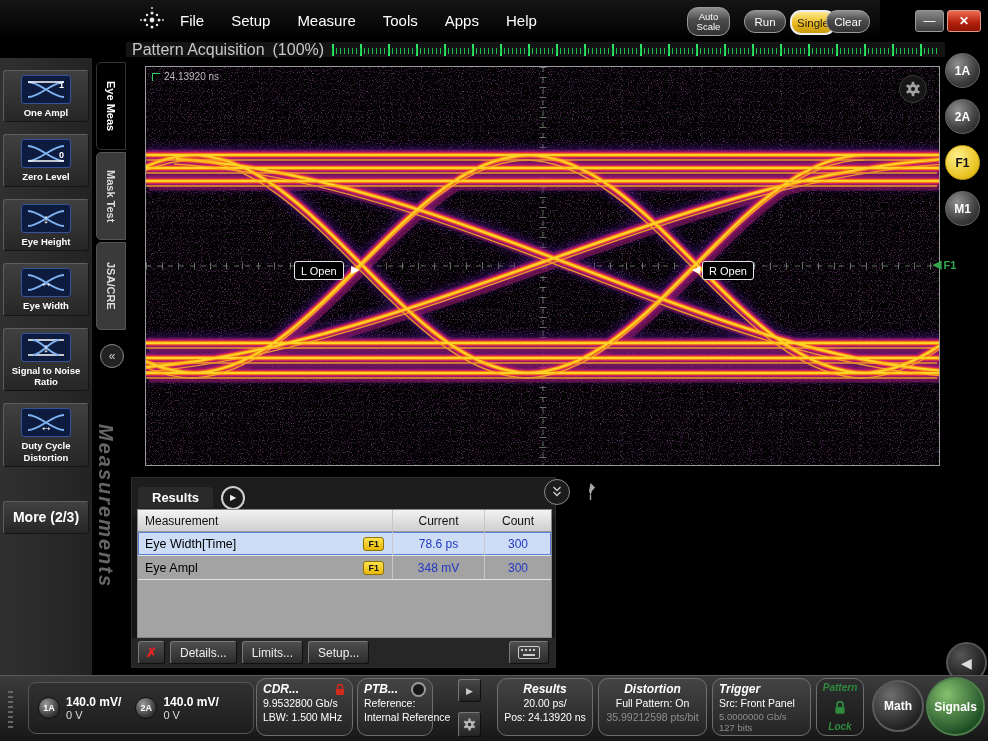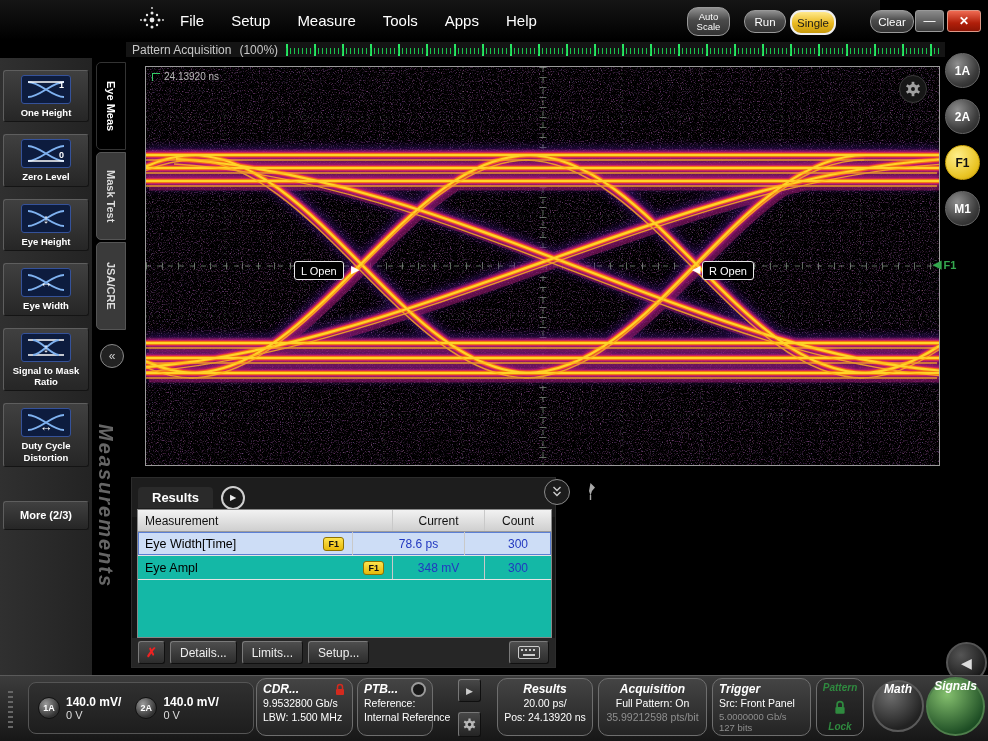--- a/index.html
+++ b/index.html
@@ -22,21 +22,21 @@
   .pill.autos{top:7px;height:27px;font-size:9.5px;line-height:1.05;text-align:center;}
   .pill.single{background:linear-gradient(#ffe98c,#e9b81f 55%,#c79a0e);color:#1a1a1a;border:2px solid #eee;}
   .winbtn{position:absolute;top:10px;height:20px;border-radius:3px;
           display:flex;align-items:center;justify-content:center;font-size:12px;color:#fff;}
   .winmin{background:linear-gradient(#8a8a8a,#3a3a3a);border:1px solid #999;}
   .winclose{background:linear-gradient(#ef6a52,#b01f0a 60%,#8c1404);border:1px solid #d98;font-weight:bold;}
 
   
   .acqbar{position:absolute;left:126px;top:42px;width:819px;height:15px;background:#141414;
           display:flex;align-items:center;gap:8px;padding:0 6px;box-sizing:border-box;}
-  .acqbar .t{color:#c8c8c8;font-size:12px;white-space:nowrap;}
+  .acqbar .t{color:#c8c8c8;font-size:16px;white-space:nowrap;}
   .ruler{flex:1;height:12px;
      background-image:
        repeating-linear-gradient(90deg,rgba(25,205,80,.95) 0 1px,transparent 1px 4px),
        repeating-linear-gradient(90deg,rgba(40,230,100,1) 0 2px,transparent 2px 28px);
      background-size:100% 6px,100% 12px;background-position:0 4px,0 0;background-repeat:no-repeat;}
 
   
   .sidebar{position:absolute;left:0;top:58px;width:92px;height:617px;
            background:linear-gradient(90deg,#303030,#232323);display:flex;flex-direction:column;
            align-items:center;padding-top:12px;gap:12px;box-sizing:border-box;}
@@ -87,24 +87,24 @@
         background:radial-gradient(circle at 35% 30%,#555,#1a1a1a 75%);border:2px solid #555;
         color:#ddd;font-size:14px;display:flex;align-items:center;justify-content:center;cursor:pointer;}
 
   
   .results{position:absolute;left:131px;top:477px;width:425px;height:191px;background:#151515;
         border:1px solid #2c2c2c;box-sizing:border-box;z-index:10;}
   .rhead{height:29px;display:flex;align-items:center;gap:8px;padding:5px 6px;background:#1d1d1d;}
   .rtitle{color:#fff;font-size:13px;font-weight:bold;padding:3px 14px;background:#2a2a2a;border-radius:4px 4px 0 0;}
   .rplay{width:20px;height:20px;border-radius:50%;border:2px solid #cfcfcf;color:#eee;background:#1a1a1a;
         font-size:8px;display:flex;align-items:center;justify-content:center;cursor:pointer;}
-  .rtable{position:absolute;left:5px;top:31px;width:413px;height:127px;background:#14b8a6;border:1px solid #888;}
+  .rtable{position:absolute;left:5px;top:31px;width:413px;height:127px;background:#a3a3a3;border:1px solid #888;}
   .trow{display:flex;align-items:center;height:23px;border-bottom:1px solid #e4e4e4;}
   .trow.head{background:linear-gradient(#f2f2f2,#cfcfcf);border-bottom:1px solid #9a9a9a;height:21px;}
-  .trow.sel{background:#cdddf6;box-shadow:inset 0 0 0 1px #5b7fd4;gap:20px;}
+  .trow.sel{background:#cdddf6;box-shadow:inset 0 0 0 1px #5b7fd4;}
   .cname{flex:1;display:flex;align-items:center;justify-content:space-between;padding:0 8px 0 7px;
         font-size:12.5px;color:#000;border-right:1px solid #c9c9c9;height:100%;box-sizing:border-box;}
   .trow.head .cname{font-size:12px;color:#111;}
   .ccur{width:92px;text-align:center;font-size:12px;color:#2238c0;border-right:1px solid #c9c9c9;height:100%;
         display:flex;align-items:center;justify-content:center;box-sizing:border-box;}
   .ccnt{width:66px;text-align:center;font-size:12px;color:#2238c0;height:100%;
         display:flex;align-items:center;justify-content:center;}
   .trow.head .ccur,.trow.head .ccnt{color:#111;font-weight:normal;}
   .badge{background:linear-gradient(#ffe44d,#e7b90a);border:1px solid #8f7200;border-radius:3px;
         color:#111;font-size:9px;font-weight:bold;padding:1px 4px;}
@@ -139,22 +139,22 @@
   .pline{font-size:10.5px;line-height:1.3;white-space:nowrap;}
   .dim{color:#8f8f8f;}
   .trow2{display:flex;align-items:center;justify-content:space-between;}
   .radio{width:11px;height:11px;border-radius:50%;border:2px solid #9a9a9a;background:#181818;}
   .minibez{position:absolute;background:linear-gradient(#484848,#242424);border:1px solid;
         border-color:#777 #0f0f0f #0f0f0f #777;border-radius:3px;color:#ccc;
         display:flex;align-items:center;justify-content:center;cursor:pointer;z-index:9;}
   .patpanel{display:flex;flex-direction:column;align-items:center;justify-content:space-between;
         background:linear-gradient(#2e2e2e,#1a1a1a);}
   .patxt{color:#2f8a3f;font-size:10px;font-style:italic;font-weight:bold;line-height:1.1;}
-  .roundbtn{position:absolute;border-radius:50%;color:#fff;font-style:italic;font-weight:bold;
-        display:flex;align-items:flex-start;justify-content:center;cursor:pointer;z-index:9;}
+  .roundbtn{position:absolute;border-radius:50%;color:#fff;font-weight:bold;
+        display:flex;align-items:center;justify-content:center;cursor:pointer;z-index:9;}
   .mathbtn{left:872px;top:680px;width:48px;height:48px;font-size:12px;
         background:radial-gradient(circle at 35% 28%,#6e6e6e,#222 72%);border:2px solid #5a5a5a;}
   .sigbtn{left:926px;top:677px;width:55px;height:55px;font-size:12px;
         background:radial-gradient(circle at 35% 28%,#85c06e,#1d4d24 75%);border:2px solid #4f7f4c;}
 </style>
 </head>
 <body>
 
 <div id="app">
 
@@ -179,21 +179,21 @@
         <circle cx="10" cy="20" r="1.2"></circle>
           <circle cx="20" cy="20" r="1.2"></circle>
         <circle cx="15" cy="3" r="0.9"></circle>
           <circle cx="26" cy="15" r="0.9"></circle>
           <circle cx="4" cy="15" r="0.9"></circle>
       </svg>
     </span>
     <div class="pill autos" style="left:687px;width:41px;">Auto Scale</div>
     <div class="pill" style="left:744px;width:40px;">Run</div>
     <div class="pill single" style="left:790px;width:42px;">Single</div>
-    <div class="pill" style="left:870px;width:42px;">Clear</div>
+    <div class="pill" style="left:826px;width:42px;">Clear</div>
     <div class="winbtn winmin" style="left:915px;width:27px;">
       <span>—</span>
     </div>
     <div class="winbtn winclose" style="left:947px;width:32px;">
       <span>✕</span>
     </div>
   </div>
 
 
   <div class="acqbar">
@@ -204,21 +204,21 @@
 
   <div class="sidebar">
     <div class="tile">
       <span class="ticon">
         <svg width="42" height="25" viewBox="0 0 42 25">
             <path class="eyeln" d="M3,5 C15,5 27,20 39,20 M3,20 C15,20 27,5 39,5"></path>
             <path class="lvl" d="M3,5 H39"></path>
             <text class="itxt" x="34" y="11">1</text>
           </svg>
       </span>
-      <span class="tlabel">One Height</span>
+      <span class="tlabel">One Ampl</span>
     </div>
     <div class="tile">
       <span class="ticon">
         <svg width="42" height="25" viewBox="0 0 42 25">
             <path class="eyeln" d="M3,5 C15,5 27,20 39,20 M3,20 C15,20 27,5 39,5"></path>
             <path class="lvl" d="M3,20 H39"></path>
             <text class="itxt" x="34" y="17">0</text>
           </svg>
       </span>
       <span class="tlabel">Zero Level</span>
@@ -242,33 +242,33 @@
       <span class="tlabel">Eye Width</span>
     </div>
     <div class="tile">
       <span class="ticon">
         <svg width="42" height="25" viewBox="0 0 42 25">
             <path class="lvl" d="M3,5 H39 M3,20 H39"></path>
             <path class="eyeln" d="M8,5 C16,5 26,20 34,20 M8,20 C16,20 26,5 34,5"></path>
             <text class="iarr" x="21" y="17" text-anchor="middle">↕</text>
           </svg>
       </span>
-      <span class="tlabel">Signal to Mask Ratio</span>
+      <span class="tlabel">Signal to Noise Ratio</span>
     </div>
     <div class="tile">
       <span class="ticon">
         <svg width="42" height="25" viewBox="0 0 42 25">
             <path class="eyeln" d="M3,5 C15,5 27,20 39,20 M3,20 C15,20 27,5 39,5"></path>
             <text class="iarr" x="21" y="21" text-anchor="middle">↔</text>
           </svg>
       </span>
       <span class="tlabel">Duty Cycle Distortion</span>
     </div>
     <div class="tile more">
-      <span class="tlabel" style="font-size:11px;">More (2/3)</span>
+      <span class="tlabel" style="font-size:14px;">More (2/3)</span>
     </div>
   </div>
 
   <div class="vtab active" style="top:62px;height:86px;">Eye Meas</div>
   <div class="vtab" style="top:152px;height:86px;">Mask Test</div>
   <div class="vtab" style="top:242px;height:86px;">JSA/CRE</div>
   <div class="collapsebtn">
     <span>«</span>
   </div>
   <div class="measvert">Measurements</div>
@@ -481,21 +481,21 @@
     </svg>
   </div>
 
   <div class="bpanel" style="left:497px;width:96px;text-align:center;">
     <div class="ptitle">Results</div>
     <div class="pline">20.00 ps/</div>
     <div class="pline">Pos: 24.13920 ns</div>
   </div>
 
   <div class="bpanel" style="left:598px;width:109px;text-align:center;">
-    <div class="ptitle">Acquisition</div>
+    <div class="ptitle">Distortion</div>
     <div class="pline">Full Pattern: On</div>
     <div class="pline dim">35.99212598 pts/bit</div>
   </div>
 
   <div class="bpanel" style="left:712px;width:99px;text-align:left;">
     <div class="ptitle">Trigger</div>
     <div class="pline">Src: Front Panel</div>
     <div class="pline dim" style="font-size:9.5px;">5.0000000 Gb/s</div>
     <div class="pline dim" style="font-size:9.5px;line-height:1;">127 bits</div>
   </div>

